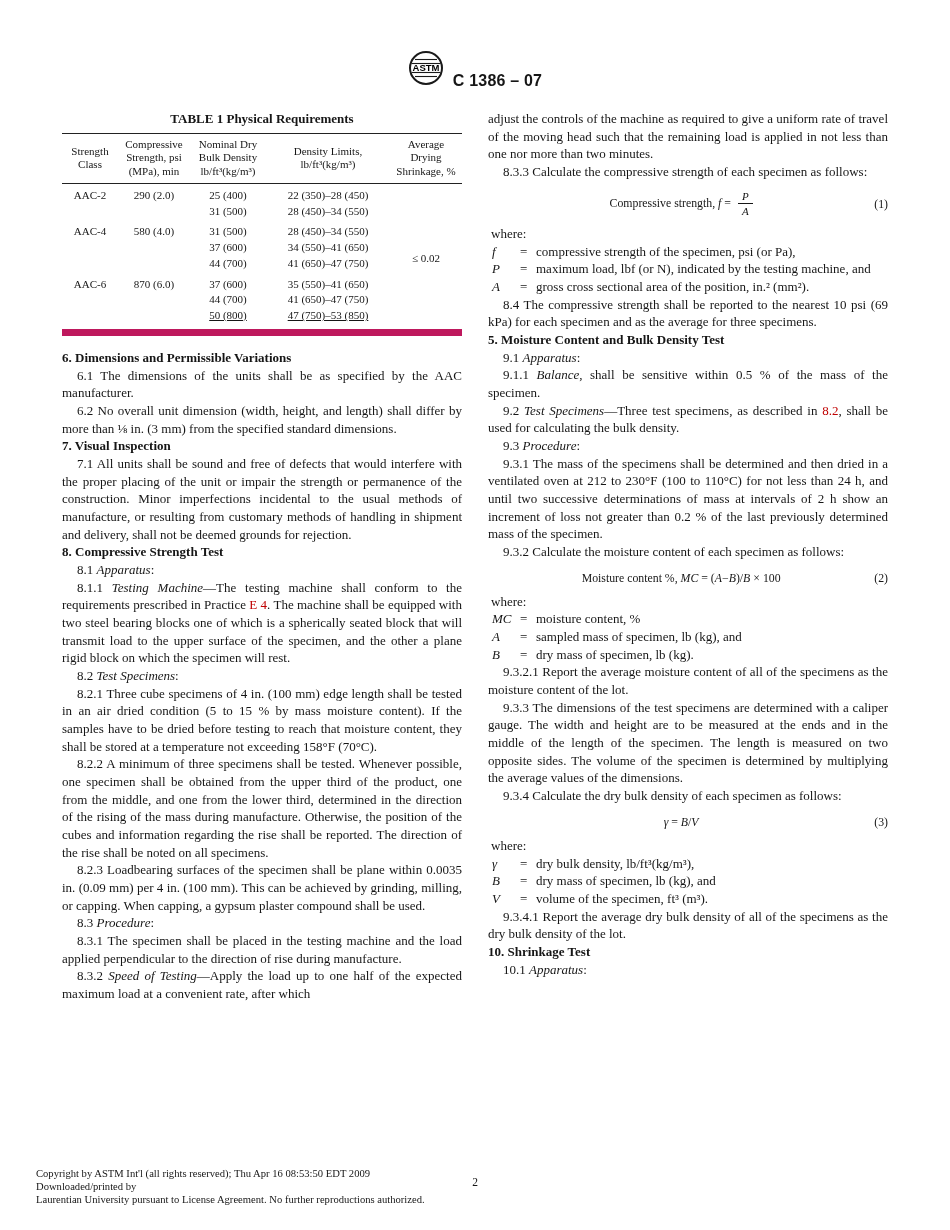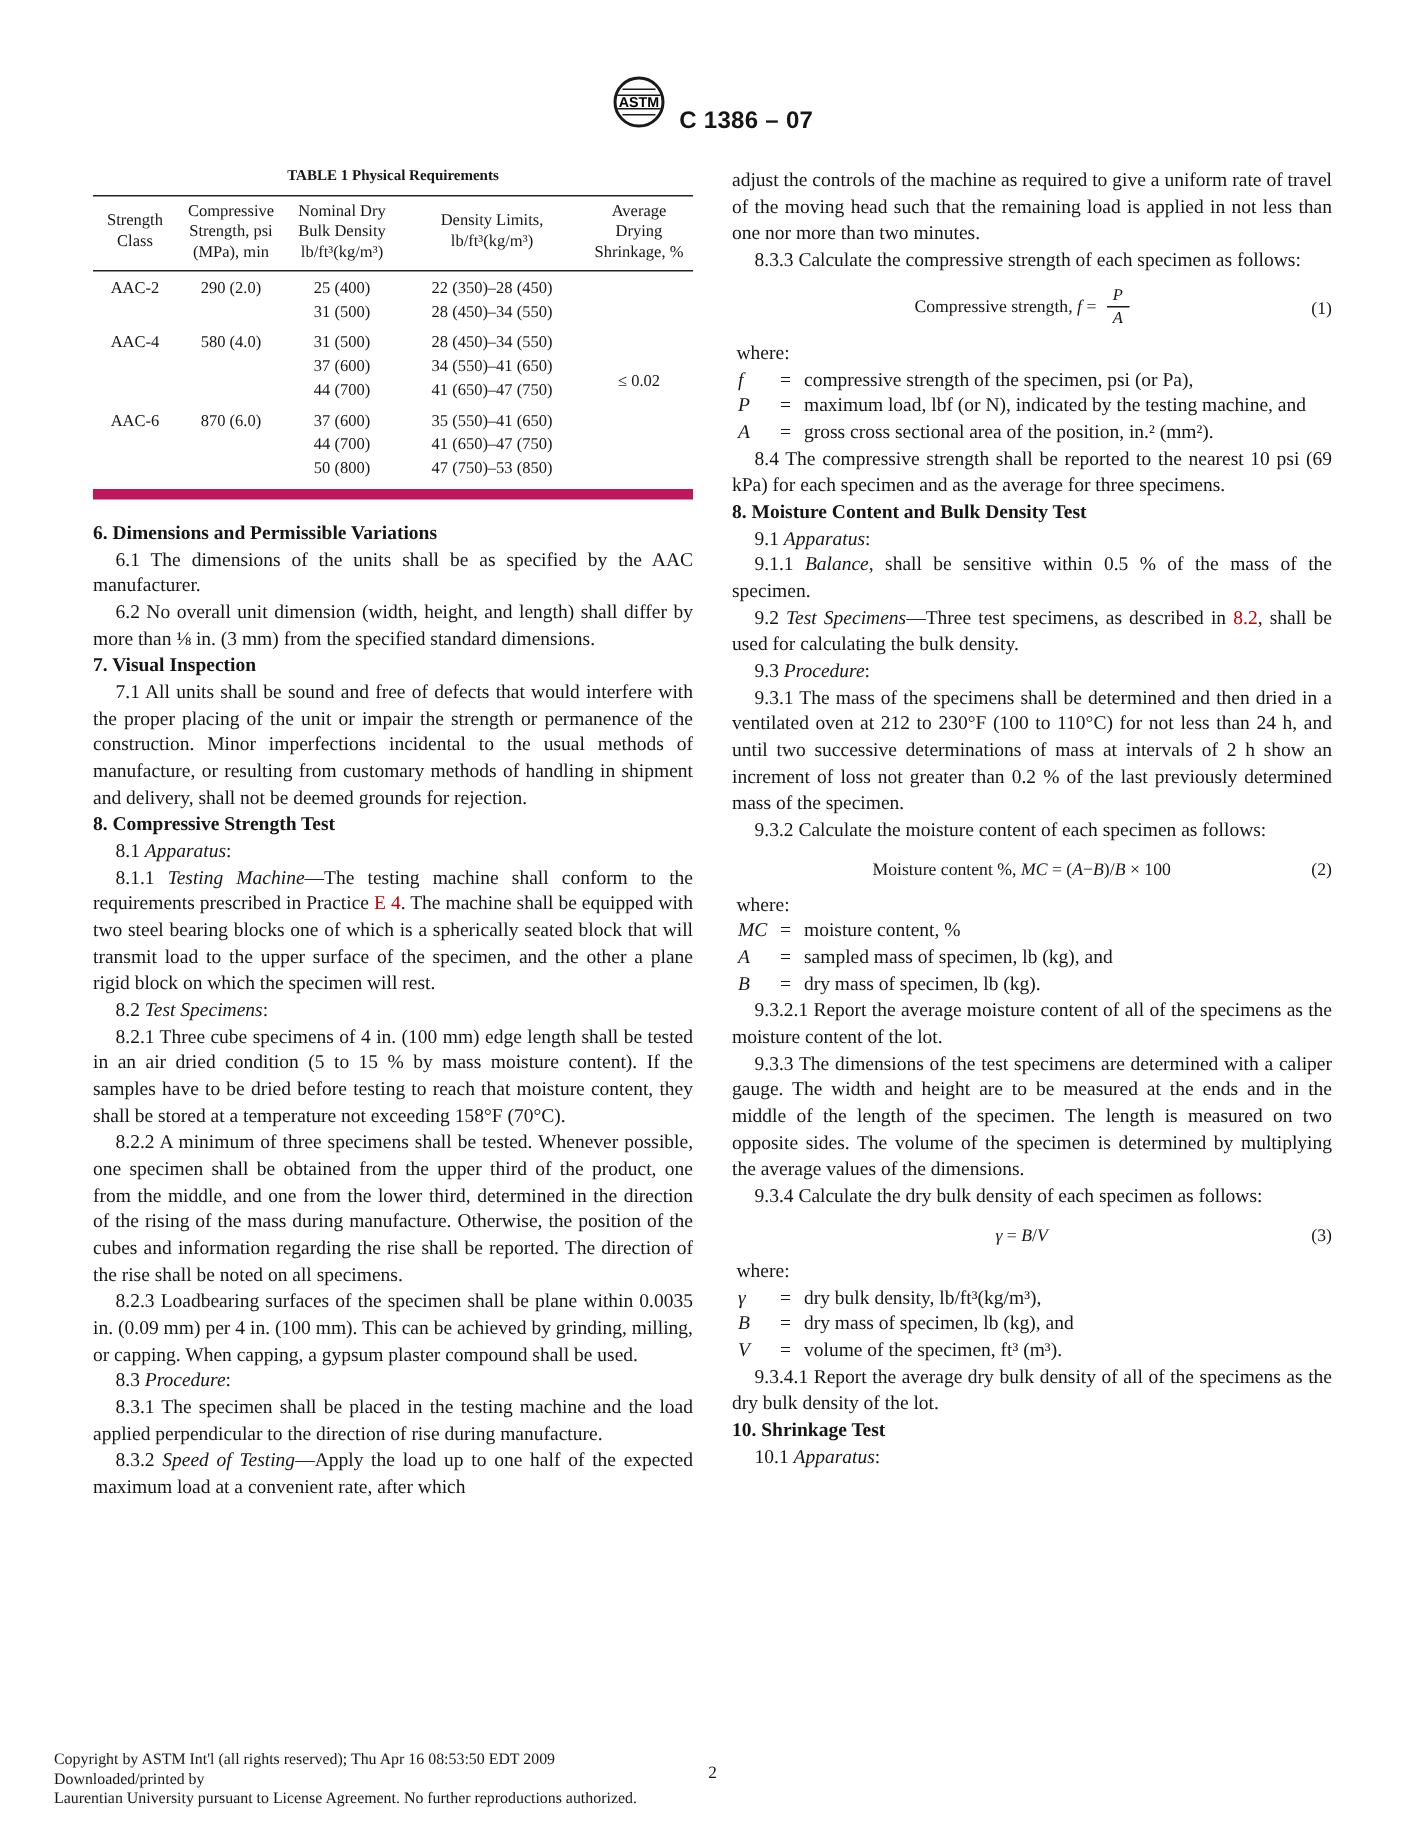--- a/index.html
+++ b/index.html
@@ -24,36 +24,36 @@
   .col p { margin:0; }
   .p { text-indent:15px; }
   .p-cont { text-indent:0; }
   .h { font-weight:bold; text-align:left; margin:11px 0 5px 0; }
   .i { font-style:italic; }
   .link { color:#c00000; }
   .var { font-style:italic; }
 
   
   .tbl-wrap { margin-bottom:13px; }
-  .tbl-title { text-align:center; font-size:10px; font-weight:bold; margin-bottom:5px; }
+  .tbl-title { text-align:center; font-size:13px; font-weight:bold; margin-bottom:5px; }
   table.tbl { width:100%; border-collapse:collapse; font-size:11px; line-height:1.25; border-bottom:7px solid #be185d; }
   .tbl th {
     font-weight:normal; text-align:center; vertical-align:middle;
     border-top:1px solid #222; border-bottom:1px solid #222;
     padding:4px 2px;
   }
   .tbl th:nth-child(1){ width:14%; }
   .tbl th:nth-child(2){ width:18%; }
   .tbl th:nth-child(3){ width:19%; }
   .tbl th:nth-child(4){ width:31%; }
   .tbl th:nth-child(5){ width:18%; }
   .tbl td { text-align:center; vertical-align:top; padding:1px 2px; }
   .tbl tr.first td { padding-top:5px; }
   .tbl tr.grp td { padding-top:6px; }
-  .tbl tr.last td { padding-bottom:6px; }
+  .tbl tr.last td { padding-bottom:6px;text-decoration:underline; }
   .tbl td.span-cell { vertical-align:middle; }
 
   
   .eq { display:flex; align-items:center; margin:9px 0 7px 0; font-size:11.8px; text-align:left; }
   .eq-center { flex:1; text-align:center; }
   .eq-num { text-align:right; }
   .frac { display:inline-flex; flex-direction:column; text-align:center; vertical-align:middle; line-height:1.15; font-size:11px; margin-left:4px; }
   .frac .fnum { border-bottom:1px solid #161616; padding:0 4px 1px 4px; }
   .frac .fden { padding-top:1px; }
 
@@ -200,21 +200,21 @@
             <span>=</span>
             <span>maximum load, lbf (or N), indicated by the testing machine, and</span>
           <span class="wterm">A</span>
             <span>=</span>
             <span>gross cross sectional area of the position, in.² (mm²).</span>
         </div>
       </div>
 
       <p class="p">8.4 The compressive strength shall be reported to the nearest 10 psi (69 kPa) for each specimen and as the average for three specimens.</p>
 
-      <p class="h">8. Moisture Content and Bulk Density Test</p>
+      <p class="h">5. Moisture Content and Bulk Density Test</p>
       <p class="p"><span>9.1 </span><span class="i">Apparatus</span><span>:</span></p>
       <p class="p"><span>9.1.1 </span><span class="i">Balance</span><span>, shall be sensitive within 0.5 % of the mass of the specimen.</span></p>
       <p class="p"><span>9.2 </span><span class="i">Test Specimens</span><span>—Three test specimens, as described in </span><span class="link">8.2</span><span>, shall be used for calculating the bulk density.</span></p>
       <p class="p"><span>9.3 </span><span class="i">Procedure</span><span>:</span></p>
       <p class="p">9.3.1 The mass of the specimens shall be determined and then dried in a ventilated oven at 212 to 230°F (100 to 110°C) for not less than 24 h, and until two successive determinations of mass at intervals of 2 h show an increment of loss not greater than 0.2 % of the last previously determined mass of the specimen.</p>
       <p class="p">9.3.2 Calculate the moisture content of each specimen as follows:</p>
 
       <div class="eq">
         <span class="eq-center"><span>Moisture content %,  </span><span class="i">MC</span><span> = (</span><span class="i">A</span><span>−</span><span class="i">B</span><span>)/</span><span class="i">B</span><span> × 100</span></span>
         <span class="eq-num">(2)</span>

